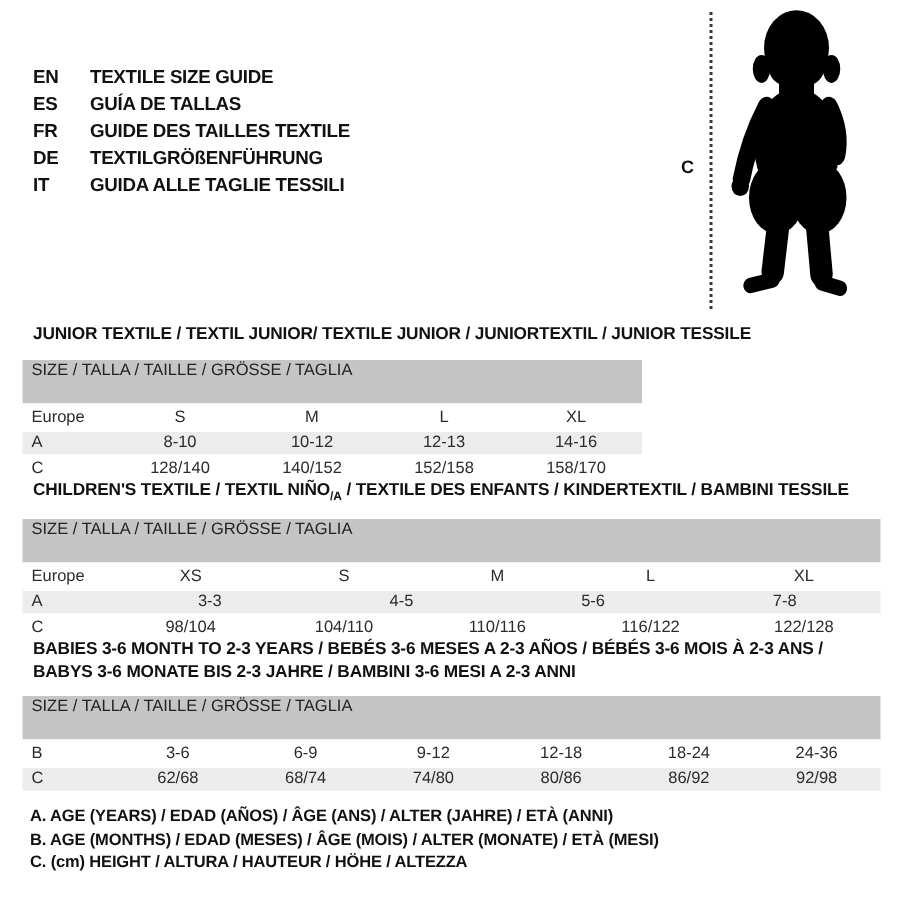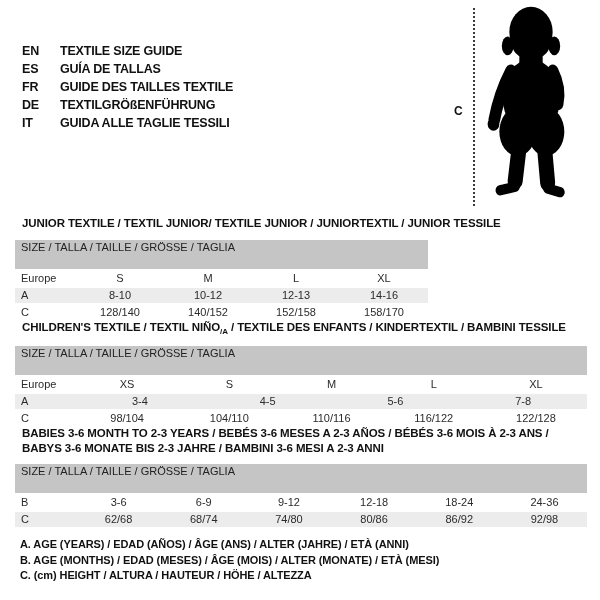--- a/index.html
+++ b/index.html
@@ -144,21 +144,21 @@
         <div class="trow">
           <div class="tlabel">Europe</div>
           <div class="tcell">XS</div>
           <div class="tcell">S</div>
           <div class="tcell">M</div>
           <div class="tcell">L</div>
           <div class="tcell">XL</div>
         </div>
         <div class="trow shaded">
           <div class="tlabel">A</div>
-          <div class="tcell">3-4</div>
+          <div class="tcell">3-3</div>
           <div class="tcell">4-5</div>
           <div class="tcell">5-6</div>
           <div class="tcell">7-8</div>
         </div>
         <div class="trow">
           <div class="tlabel">C</div>
           <div class="tcell">98/104</div>
           <div class="tcell">104/110</div>
           <div class="tcell">110/116</div>
           <div class="tcell">116/122</div>

